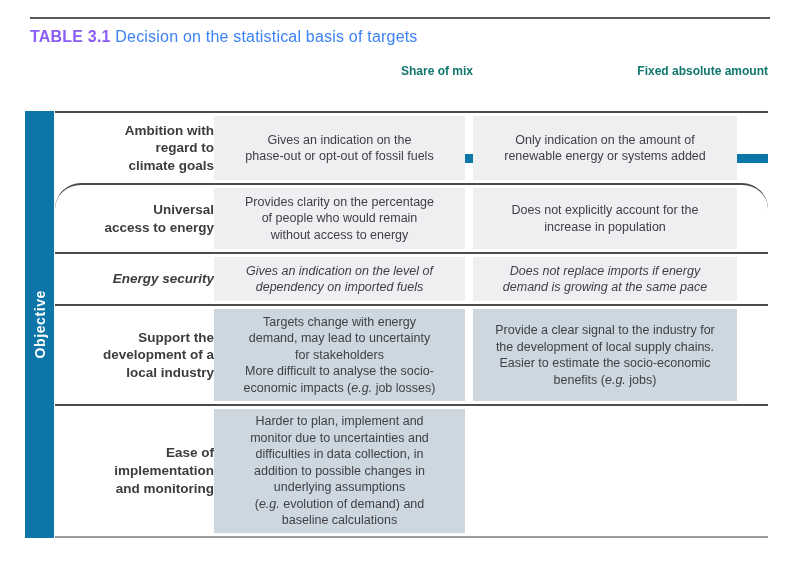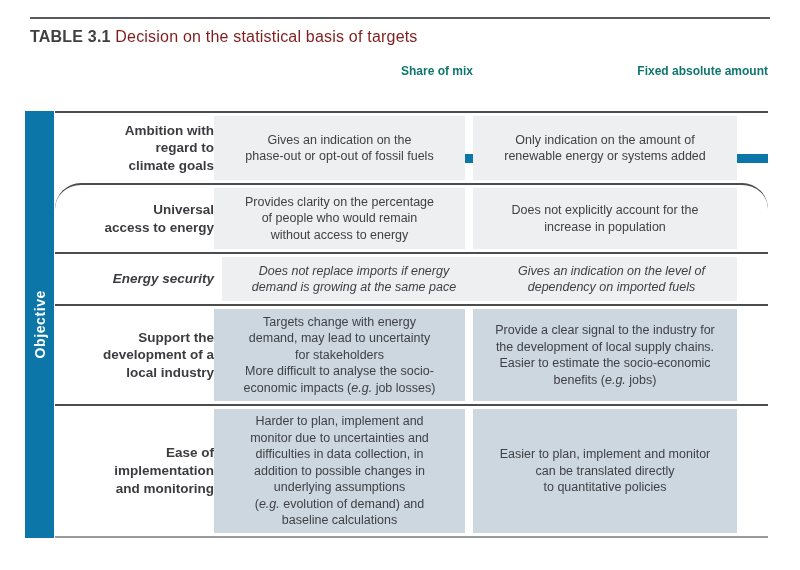--- a/index.html
+++ b/index.html
@@ -8,22 +8,22 @@
     font-family:"Liberation Sans", sans-serif;
     color:#3f4043; position:relative; overflow:hidden;
   }
   .top-rule {
     position:absolute; left:30px; top:17px; width:740px; height:2px;
     background:#595a5d;
   }
   .title {
     position:absolute; left:30px; top:28px; font-size:16px; letter-spacing:0.2px;
   }
-  .title .tnum { color:#404040; font-weight:bold; }
-  .title .ttext { color:#7f1d1d; }
+  .title .tnum { color:#8b5cf6; font-weight:bold; }
+  .title .ttext { color:#3b82f6; }
 
   .col-heads { position:absolute; top:64px; left:0; width:800px; height:50px; }
   .col-head { position:absolute; text-align:right; font-weight:bold; font-size:12px; color:#0f766e; }
   .col-head.a { left:222px; width:251px; }
   .col-head.b { left:481px; width:287px; }
   .head-bar { position:absolute; top:90px; height:9px; background:#0c76a8; }
   .head-bar.a { left:222px; width:251px; }
   .head-bar.b { left:481px; width:287px; }
   .tri {
     position:absolute; top:99px; width:0; height:0;
@@ -105,24 +105,24 @@
 access to energy</div>
       <div class="cell ca"><span><span>Provides clarity on the percentage
 of people who would remain
 without access to energy</span></span></div>
       <div class="cell cb"><span><span>Does not explicitly account for the
 increase in population</span></span></div>
     </div>
 
     <div class="trow r3 tone-light">
       <div class="rlabel">Energy security</div>
+      <div class="cell ca"><span><span>Gives an indication on the level of
+dependency on imported fuels</span></span></div>
       <div class="cell cb"><span><span>Does not replace imports if energy
 demand is growing at the same pace</span></span></div>
-      <div class="cell ca"><span><span>Gives an indication on the level of
-dependency on imported fuels</span></span></div>
     </div>
 
     <div class="trow r4 tone-shaded">
       <div class="rlabel">Support the
 development of a
 local industry</div>
       <div class="cell ca"><span><span>Targets change with energy
 demand, may lead to uncertainty
 for stakeholders
 More difficult to analyse the socio-
@@ -137,19 +137,16 @@
       <div class="rlabel">Ease of
 implementation
 and monitoring</div>
       <div class="cell ca"><span><span>Harder to plan, implement and
 monitor due to uncertainties and
 difficulties in data collection, in
 addition to possible changes in
 underlying assumptions
 (</span><span style="font-style: italic;">e.g.</span><span> evolution of demand) and
 baseline calculations</span></span></div>
-      <div class="cell cb"><span><span>Easier to plan, implement and monitor
-can be translated directly
-to quantitative policies</span></span></div>
     </div>
 
   </div>
 </div>
 
 </body></html>

